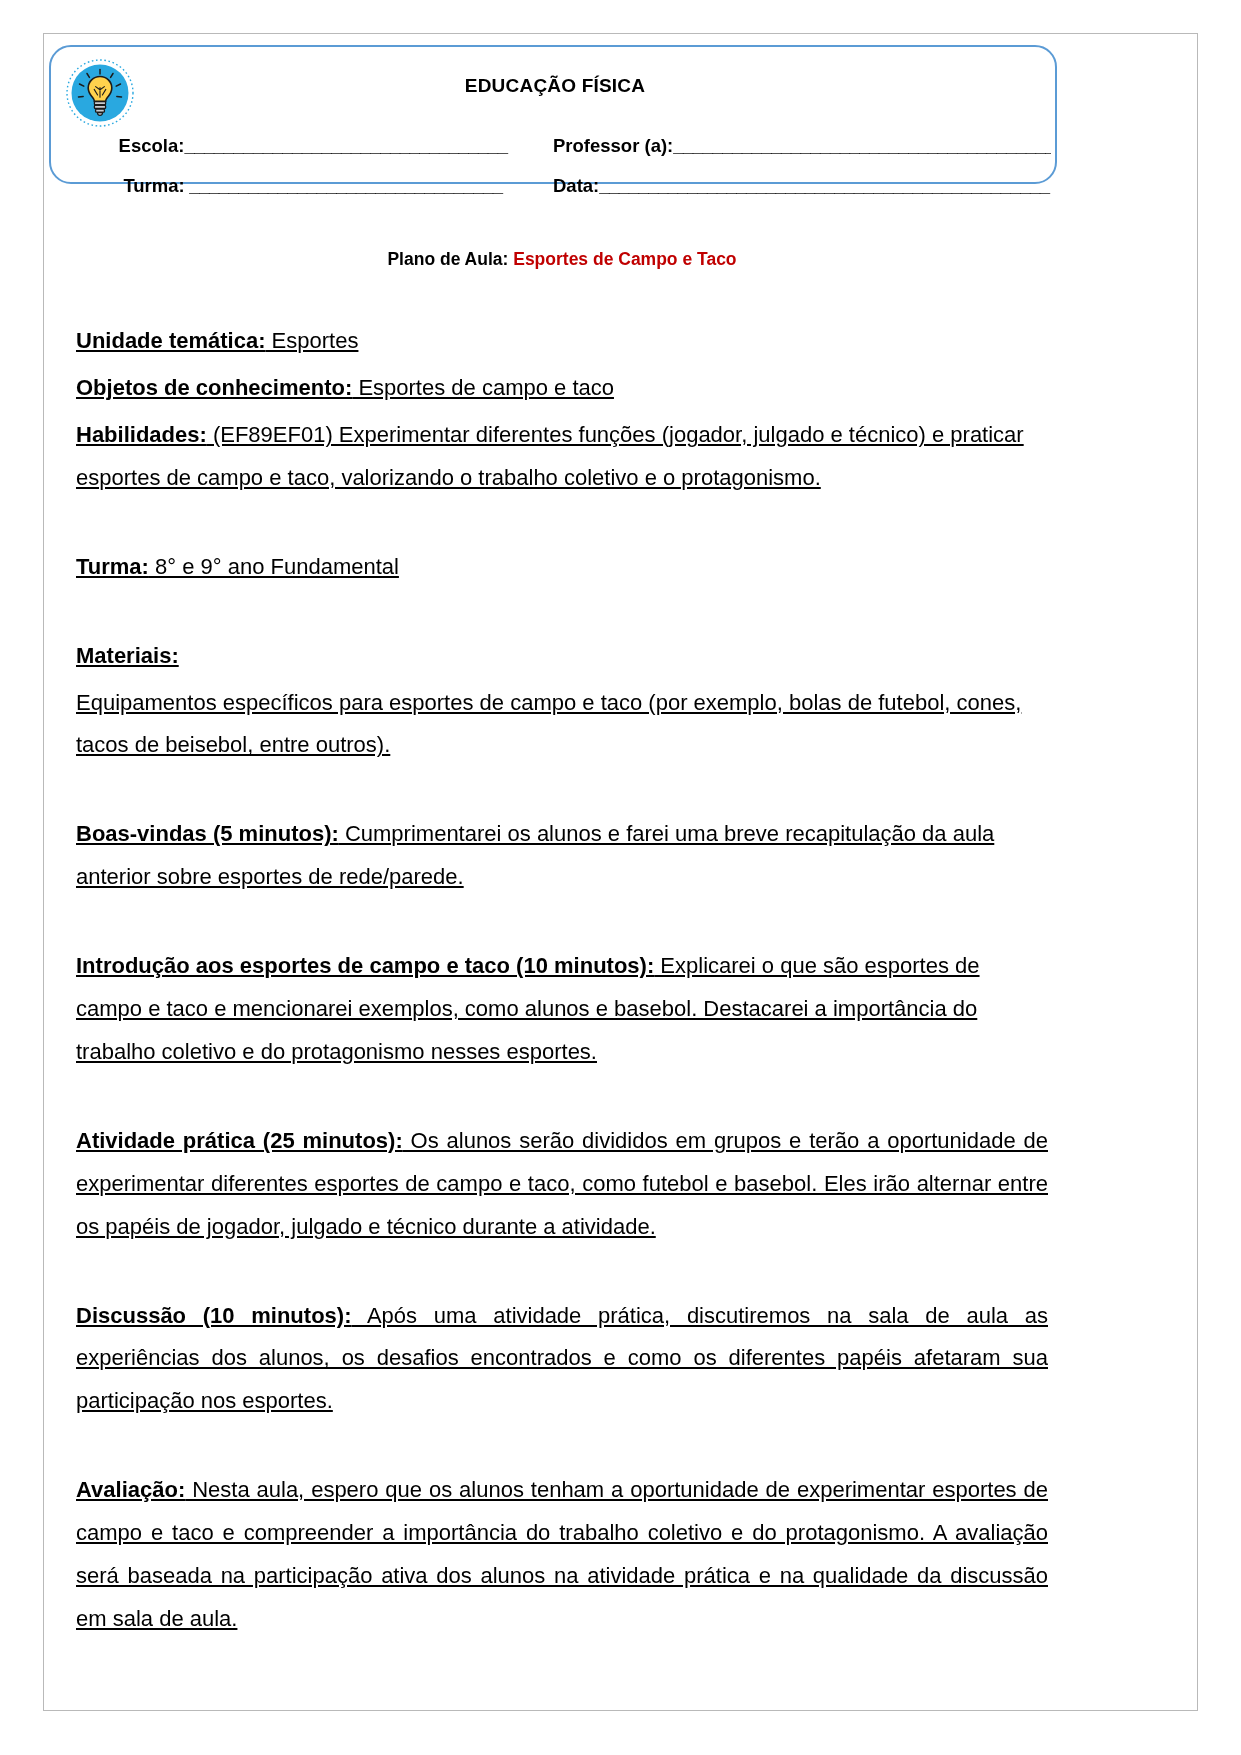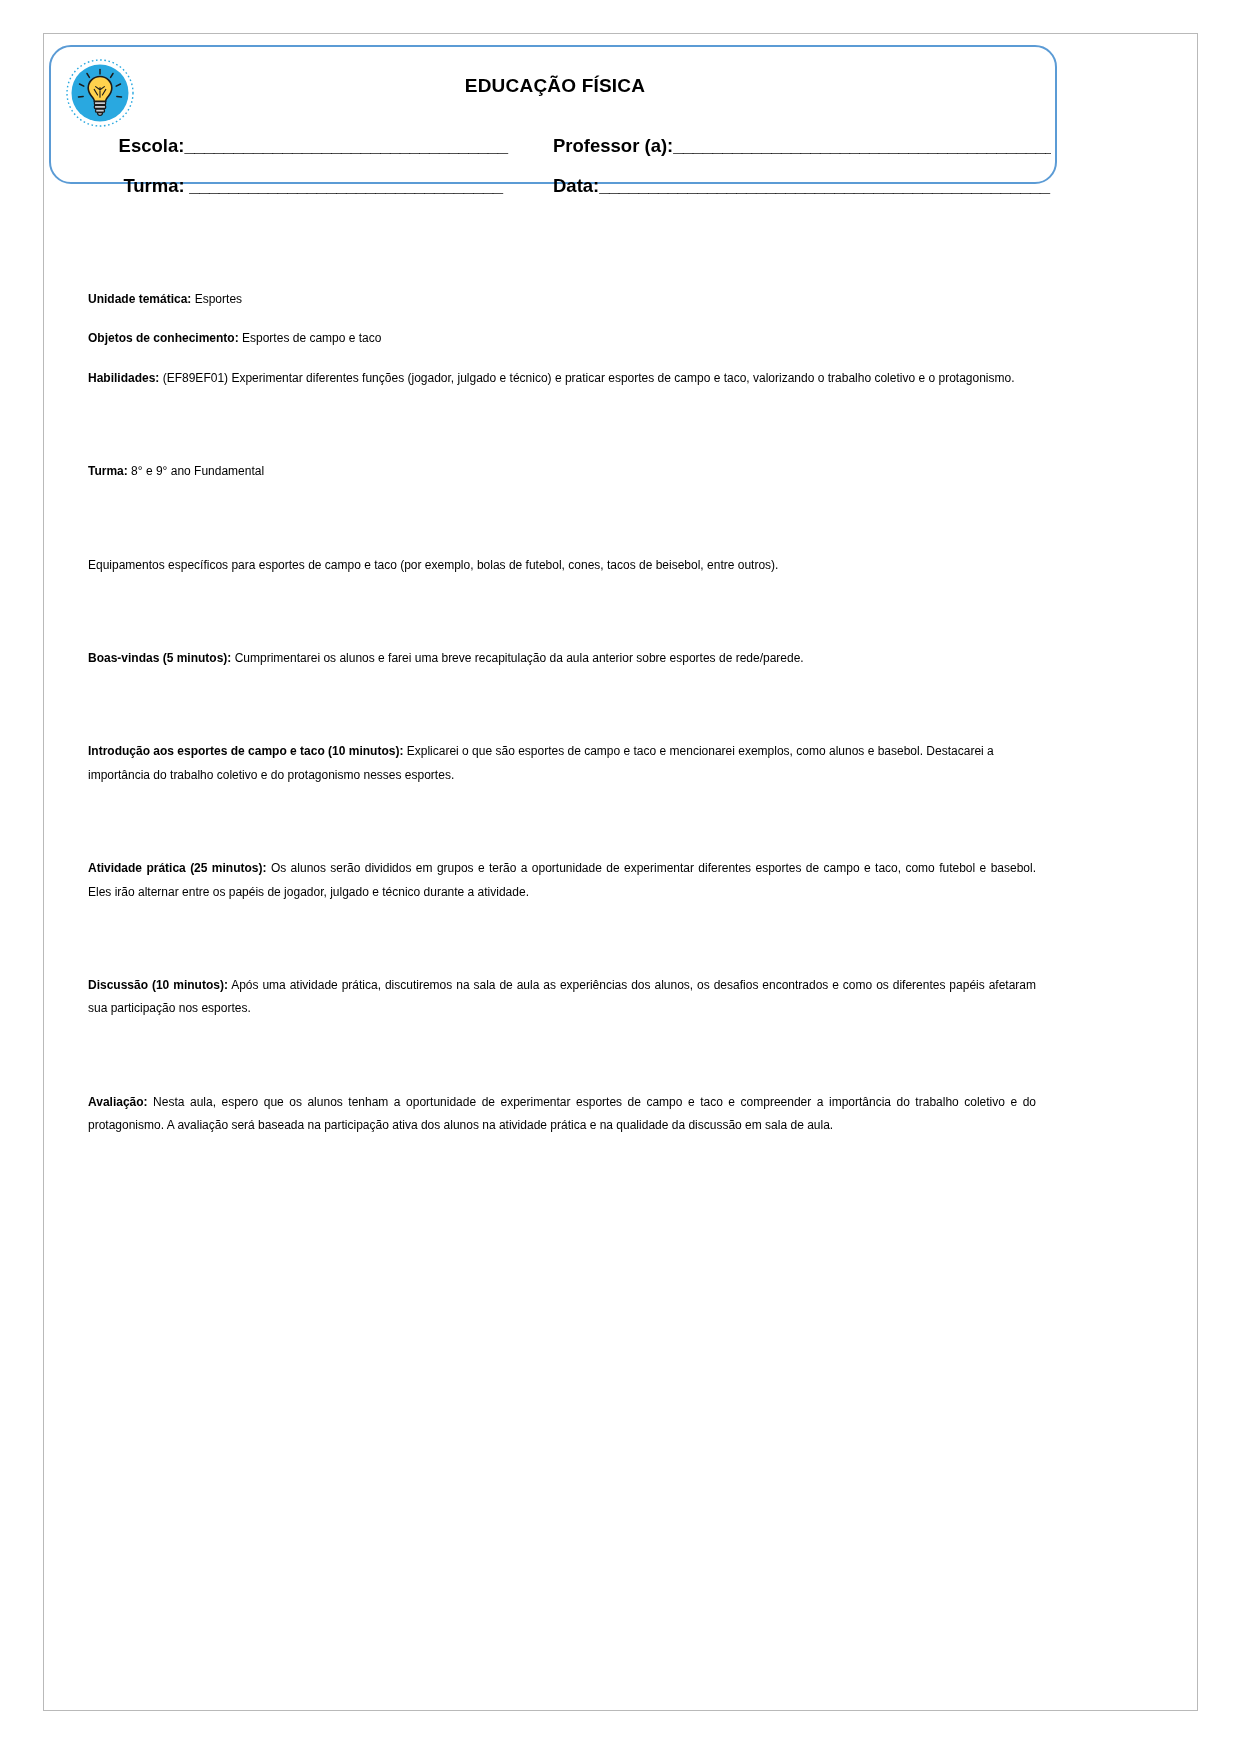--- a/index.html
+++ b/index.html
@@ -103,24 +103,25 @@
     text-align: center;
     font-size: 17.5px;
     font-weight: bold;
     margin: 0 0 0 0;
     padding: 18px 0 0 0;
     line-height: 1.5;
   }
   .doc-title .accent { color: #c00000; }
 
   .blk {
-    font-size: 12px;
+    font-size: 22px;
     line-height: 1.95;
-    margin: 16px;
+    margin: 4px;
     text-align: left;
+    text-decoration: underline;
   }
   .blk.justify { text-align: justify; }
   .blk b { font-weight: bold; }
   .gap-md { height: 38px; }
 
   .spacer-title { height: 44px; }
 </style>
 </head>
 <body>
 
@@ -160,36 +161,38 @@
       <span class="field-left"><span class="flabel">Escola:</span><span class="fline">_________________________________</span></span><span class="field-right"><span class="flabel">Professor (a):</span><span class="fline">_________________________________________</span></span>
     </div>
 
     <div class="field-row r2">
       <span class="field-left"><span class="flabel">Turma:</span><span class="fline"> ________________________________</span></span><span class="field-right"><span class="flabel">Data:</span><span class="fline">______________________________________________</span></span>
     </div>
   </div>
 
   <div class="content">
 
+    <div class="doc-title"><span>Plano de Aula: </span><span class="accent">Esportes de Campo e Taco</span></div>
 
     <div class="spacer-title"></div>
 
     <p class="blk"><b>Unidade temática:</b><span> Esportes</span></p>
 
     <p class="blk"><b>Objetos de conhecimento:</b><span> Esportes de campo e taco</span></p>
 
     <p class="blk"><b>Habilidades:</b><span> (EF89EF01) Experimentar diferentes funções (jogador, julgado e técnico) e praticar esportes de campo e taco, valorizando o trabalho coletivo e o protagonismo.</span></p>
 
     <div class="gap-md"></div>
 
     <p class="blk"><b>Turma:</b><span> 8° e 9° ano Fundamental</span></p>
 
 
     <div class="gap-md"></div>
 
+    <p class="blk"><b>Materiais:</b></p>
 
     <p class="blk"><span>Equipamentos específicos para esportes de campo e taco (por exemplo, bolas de futebol, cones, tacos de beisebol, entre outros).</span></p>
 
     <div class="gap-md"></div>
 
 
     <p class="blk"><b>Boas-vindas (5 minutos):</b><span> Cumprimentarei os alunos e farei uma breve recapitulação da aula anterior sobre esportes de rede/parede.</span></p>
 
     <div class="gap-md"></div>
 

